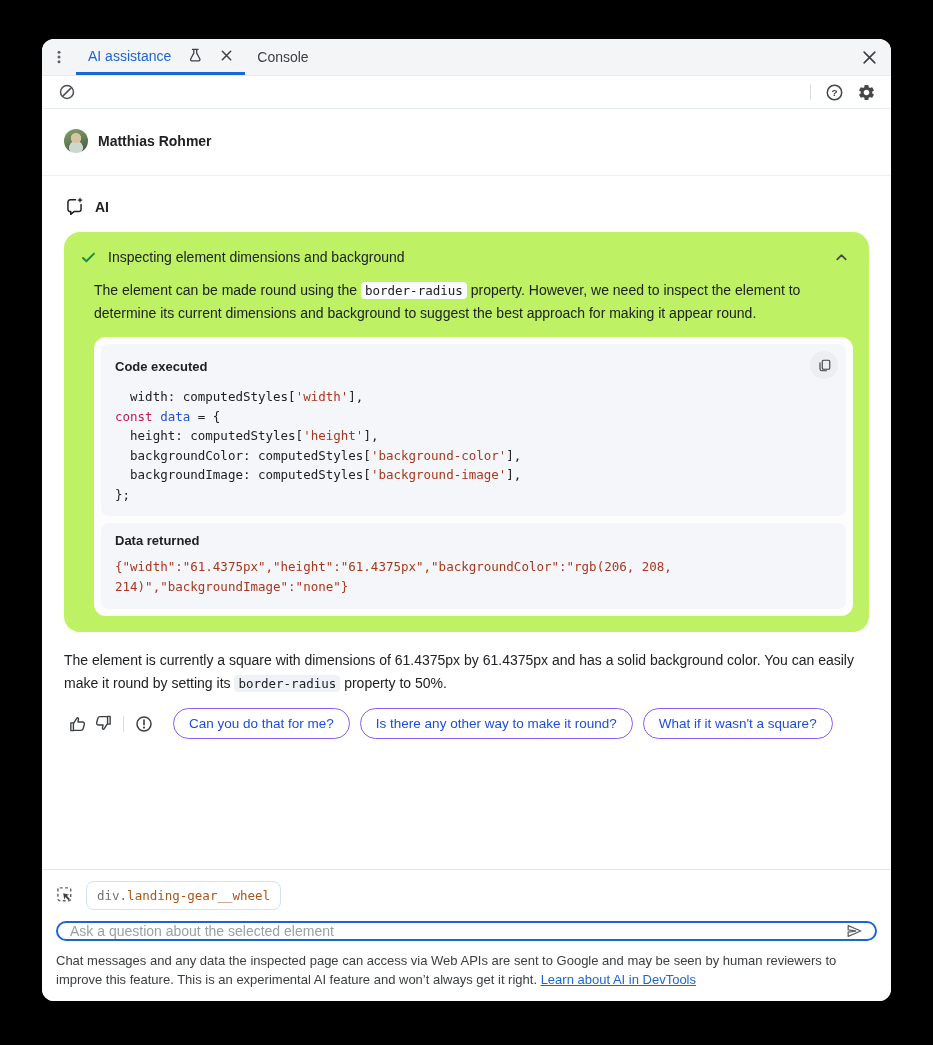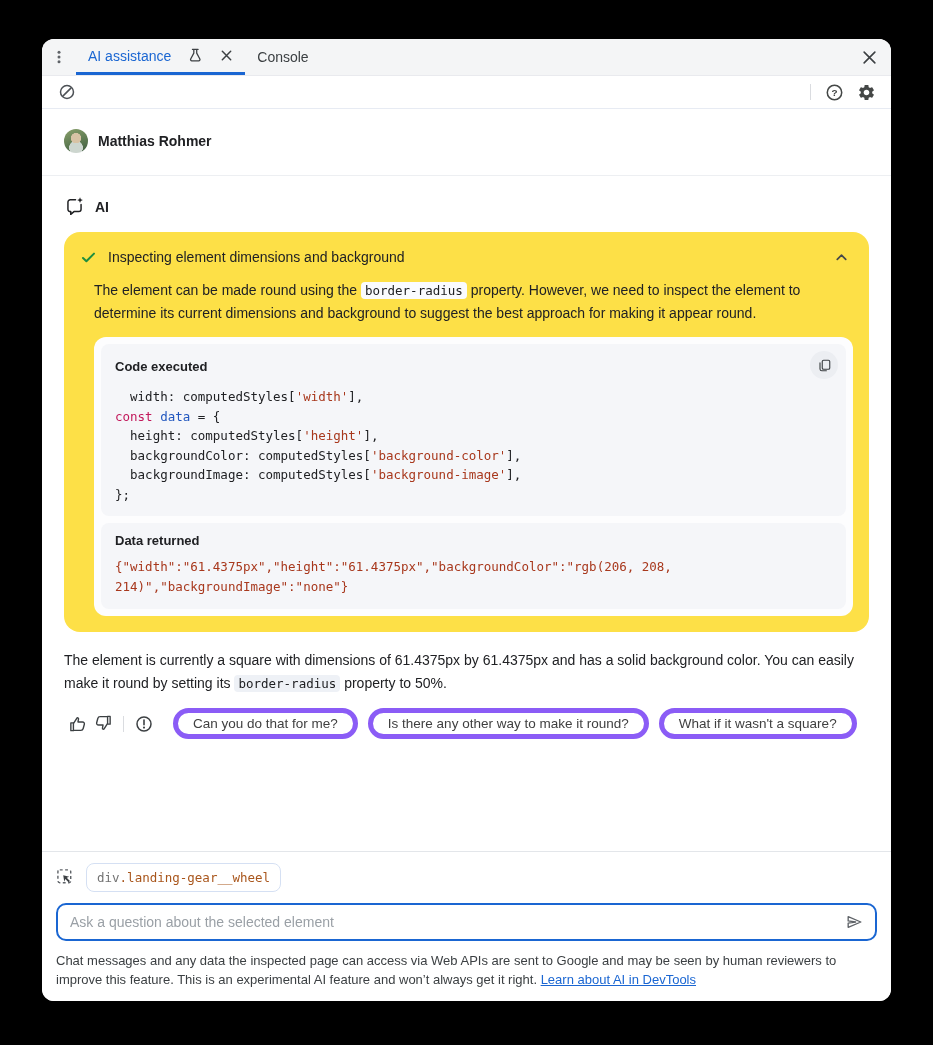--- a/index.html
+++ b/index.html
@@ -58,21 +58,21 @@
       radial-gradient(circle at 50% 38%, #d8c3a5 0 26%, rgba(0,0,0,0) 28%),
       radial-gradient(circle at 50% 78%, #cdd6cf 0 30%, rgba(0,0,0,0) 32%),
       linear-gradient(160deg, #8aa06b 0%, #5d7a52 55%, #3d5940 100%);
   }
   .user-name { font-size: 14px; font-weight: bold; }
   .user-question { font-size: 14px; margin: 0 0 18px; }
   .full-sep { border: none; border-top: 1px solid #edeff2; margin: 0 -22px 20px; }
   .ai-row { display:flex; align-items:center; gap:10px; margin-bottom: 15px; }
   .ai-label { font-size: 14px; font-weight: bold; }
   
-  .panel { background: #fde047; border-radius: 16px; padding: 13px 16px 16px; }
+  .panel { background: #bef264; border-radius: 16px; padding: 13px 16px 16px; }
   .panel-header { display:flex; align-items:center; gap:11px; }
   .panel-title { flex:1; font-size: 14px; color:#202124; }
   .chevron-btn { width:24px; height:24px; display:flex; align-items:center; justify-content:center; cursor:pointer; }
   .panel-body { margin-left: 14px; }
   .panel-text { font-size: 14px; line-height: 22px; margin: 10px 0 13px; }
   .inline-code {
     font-family: "DejaVu Sans Mono", monospace;
     font-size: 12.5px;
     background: #eef1f6; border-radius: 4px; padding: 1px 4px;
   }
@@ -94,35 +94,35 @@
   .caution-row a { color: #1a66d2; font-size: 13.5px; }
   
   .answer { font-size: 14px; line-height: 23px; margin: 17px 0 13px; }
   .actions-row { display:flex; align-items:center; margin-right:-22px; overflow:hidden; }
   .fb-btn { width:26px; height:26px; display:flex; align-items:center; justify-content:center; cursor:pointer; }
   .fb-divider { width:1px; height:16px; background:#dadce0; margin:0 7px; }
   .chips { display:flex; gap:10px; margin-left:16px; flex:1; min-width:0; }
   .chip {
     flex:none; white-space:nowrap; height:31px; padding:0 15px;
     display:flex; align-items:center;
-    border:5px solid #8b5cf6; border-radius:16px;
-    background:#fff; color:#404040; font-size:13.5px; cursor:pointer;
+    border:1px solid #8b5cf6; border-radius:16px;
+    background:#fff; color:#1d4ed8; font-size:13.5px; cursor:pointer;
   }
   
   .footer { flex:none; border-top:1px solid #e3e6ea; padding: 11px 14px 12px; background:#fff; }
   .selector-row { display:flex; align-items:center; gap:11px; margin-bottom:11px; }
   .sel-badge {
     border:1px solid #d5e0f3; border-radius:8px; padding:6px 10px;
     font-family:"DejaVu Sans Mono", monospace; font-size:12.5px;
   }
   .sel-tag { color:#737373; }
   .sel-class { color:#a9561c;margin-top:38px; }
   .input-row { position:relative; margin-bottom:10px; }
   .prompt-input {
-    width:100%; height:38px;
+    width:100%; height:20px;
     border:2px solid #1a66d2; border-radius:10px;
     padding:0 42px 0 12px; font-size:14px; color:#202124;
     font-family:"Liberation Sans", sans-serif; outline:none;
   }
   .prompt-input::placeholder { color:#9aa0a6; }
   .send-btn { position:absolute; right:10px; top:50%; transform:translateY(-50%); width:26px; height:26px; display:flex; align-items:center; justify-content:center; cursor:pointer; }
   .disclaimer { font-size:13px; line-height:19px; color:#3c4043; }
   .disclaimer a { color:#1a66d2; }
 </style>
 </head>

